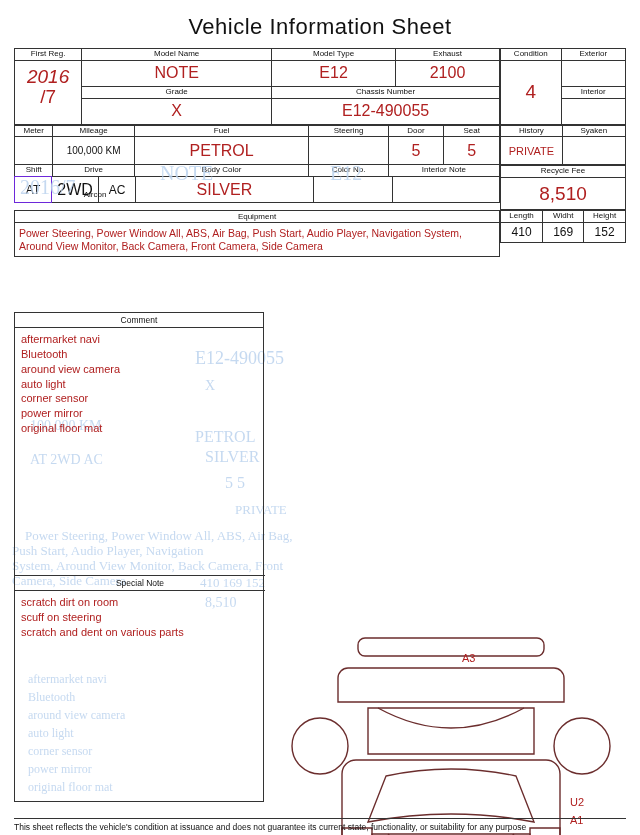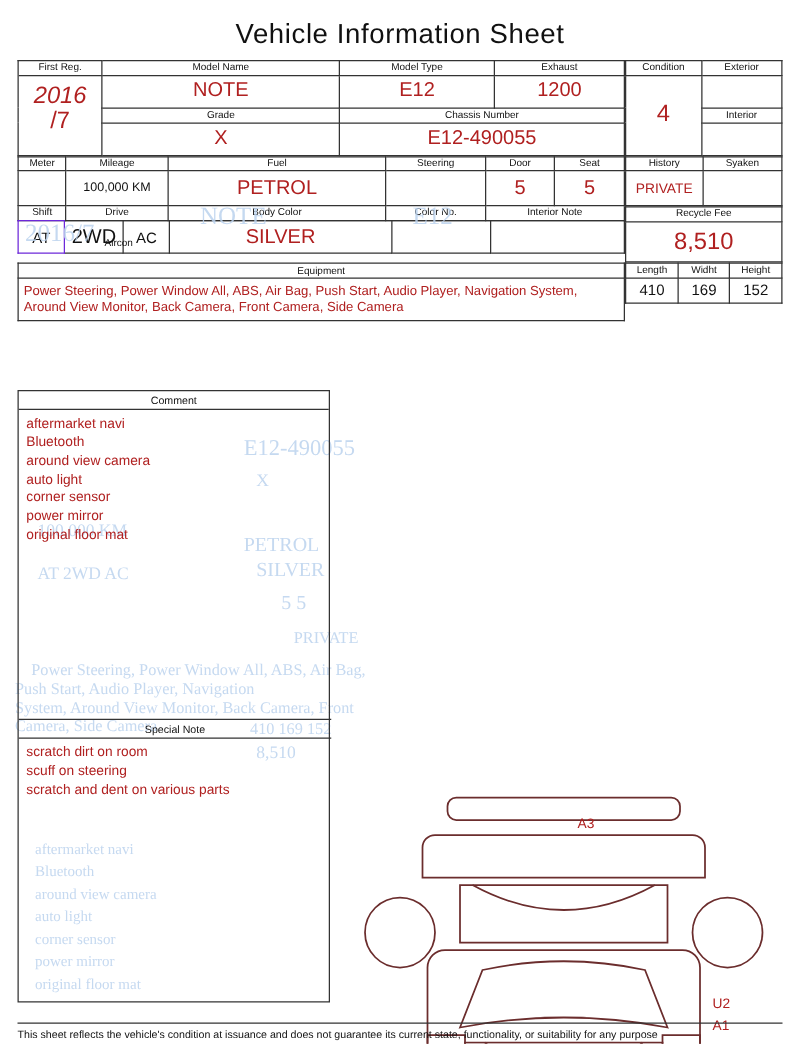--- a/index.html
+++ b/index.html
@@ -88,21 +88,21 @@
               <div class="big" style="padding-top:6px;font-style:italic;">2016</div>
               <div class="big">/7</div>
             </td>
             <td class="hdr" style="width:196px;">Model Name</td>
             <td class="hdr" style="width:126px;">Model Type</td>
             <td class="hdr" style="width:104px;">Exhaust</td>
           </tr>
           <tr style="height:26px;">
             <td class="val">NOTE</td>
             <td class="val">E12</td>
-            <td class="val">1200</td>
+            <td class="val">2100</td>
           </tr>
           <tr>
             <td class="hdr">Grade</td>
             <td class="hdr" colspan="2">Chassis Number</td>
           </tr>
           <tr style="height:26px;">
             <td class="val">X</td>
             <td class="val" colspan="2">E12-490055</td>
           </tr>
         </tbody>

